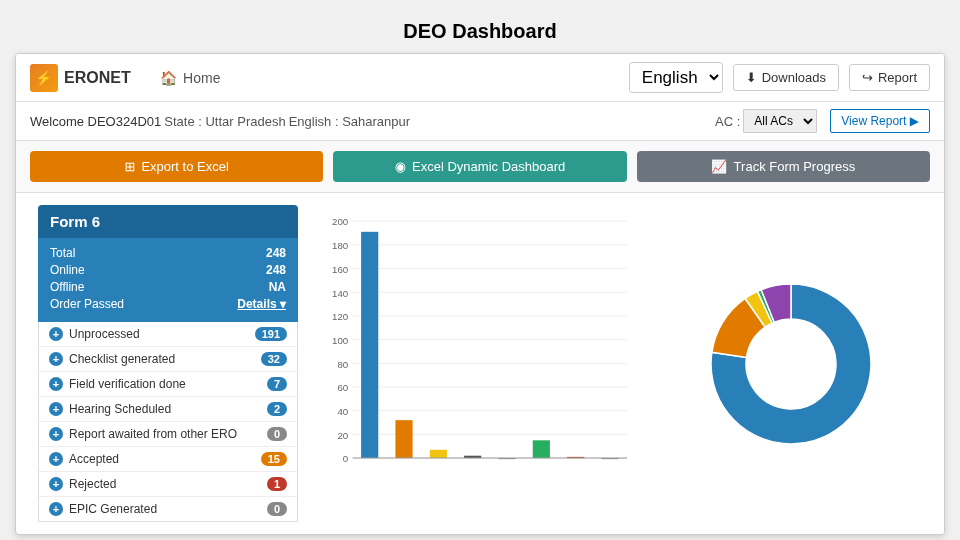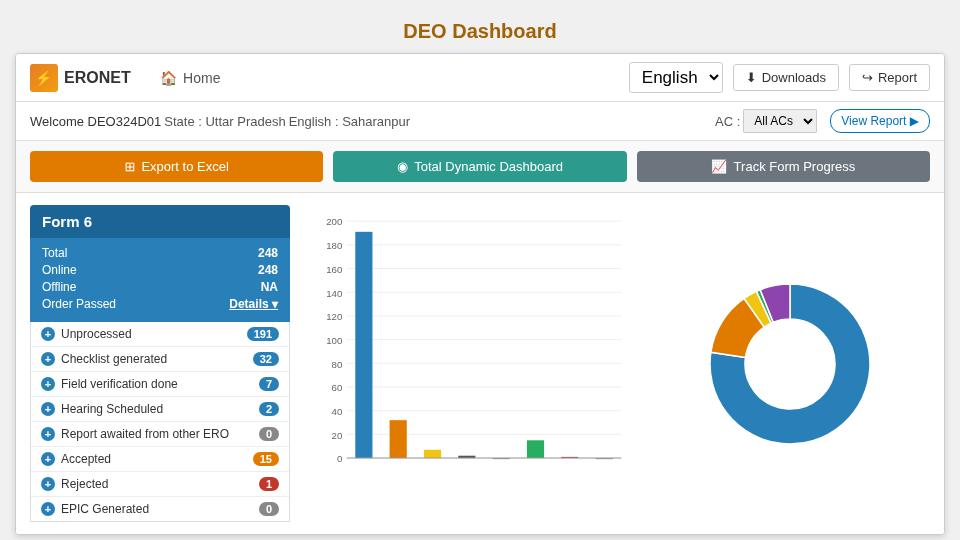--- a/index.html
+++ b/index.html
@@ -9,21 +9,21 @@
       display: flex;
       flex-direction: column;
       align-items: center;
       padding: 10px;
       min-height: 540px;
       width: 960px;
     }
     .page-title {
       font-size: 20px;
       font-weight: bold;
-      color: #a16207;
+      color: #000000;
       margin: 10px 0 10px 0;
       text-align: center;
     }
     .browser-window {
       width: 930px;
       border: 1px solid #ccc;
       border-radius: 4px;
       background: #fff;
       box-shadow: 0 2px 6px rgba(0,0,0,0.15);
       overflow: hidden;
@@ -104,21 +104,21 @@
     .sub-header select {
       padding: 3px 6px;
       border: 1px solid #ccc;
       border-radius: 1px;
       font-size: 12px;
     }
     .view-report-btn {
       padding: 4px 10px;
       background: #fff;
       border: 1px solid #0070c0;
-      border-radius: 11px;
+      border-radius: 2px;
       color: #0070c0;
       font-size: 12px;
       cursor: pointer;
       margin-left: 10px;
     }
     
     .action-row {
       display: flex;
       gap: 10px;
       padding: 10px 14px;
@@ -140,20 +140,21 @@
     }
     .btn-orange { background: #e07b00; color: #fff; }
     .btn-teal { background: #2c9a8c; color: #fff; }
     .btn-gray { background: #6c757d; color: #fff; }
     
     .main-content {
       display: flex;
       padding: 12px 14px;
       gap: 12px;
       background: #fff;
+      margin-left: 8px;
     }
     
     .form-panel {
       width: 260px;
       flex-shrink: 0;
     }
     .form-header {
       background: #1a6496;
       color: #fff;
       padding: 8px 12px;
@@ -286,21 +287,21 @@
     </button>
   </div>
 
   <div class="action-row">
     <button class="action-btn btn-orange">
       <span>⊞</span>
       <span>Export to Excel</span>
     </button>
     <button class="action-btn btn-teal">
       <span>◉</span>
-      <span>Total Dynamic Dashboard</span>
+      <span>Excel Dynamic Dashboard</span>
     </button>
     <button class="action-btn btn-gray">
       <span>📈</span>
       <span>Track Form Progress</span>
     </button>
   </div>
 
   <div class="main-content">
 
     <div class="form-panel">

